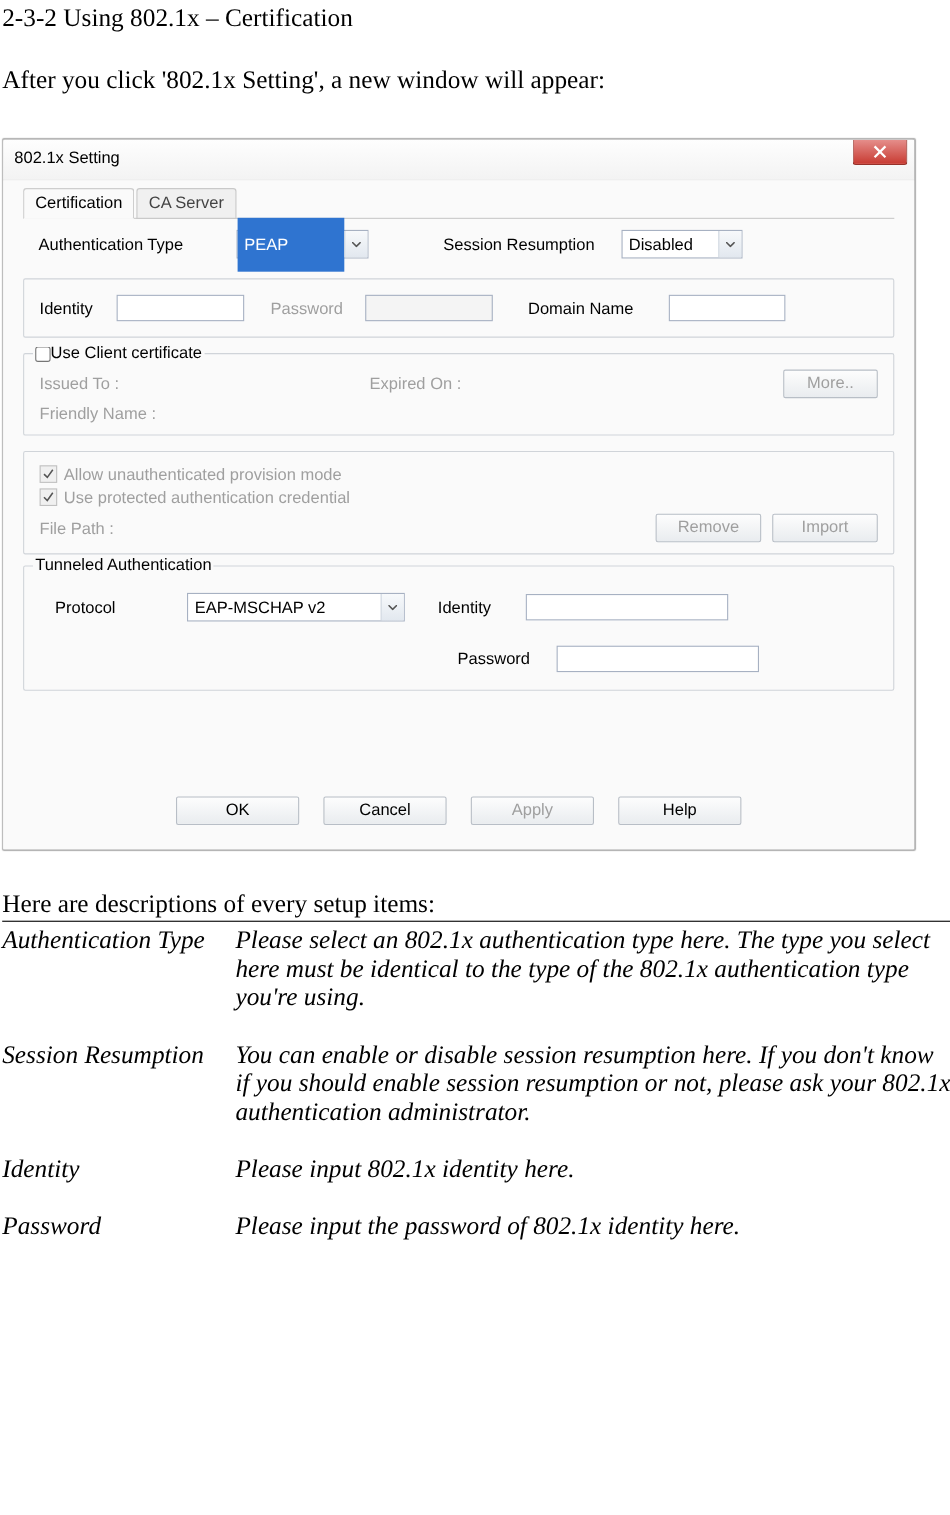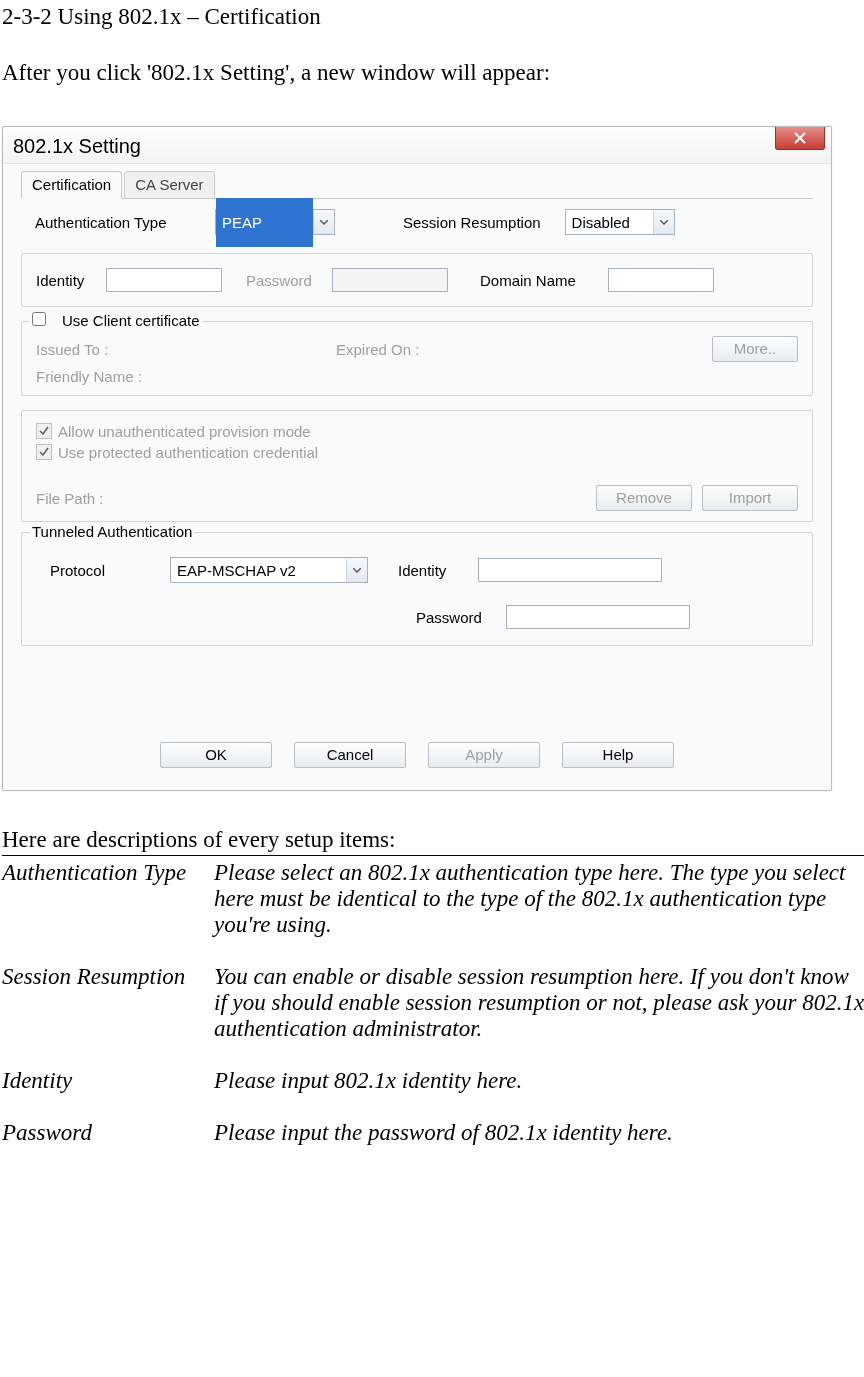--- a/index.html
+++ b/index.html
@@ -9,21 +9,21 @@
   .followup{margin:36px 0 0 0;border-bottom:1.5px solid #000;padding-bottom:2px}
   .desc-table{display:table;width:100%;margin-top:4px}
   .desc-row{display:table-row}
   .desc-label,.desc-text{display:table-cell;vertical-align:top;font-style:italic;padding-bottom:26px}
   .desc-label{width:212px}
   .desc-text{}
 
   
   .dialog{width:828px;border:1px solid #bbb;border-radius:2px;font-family:"Segoe UI",Tahoma,sans-serif;font-size:15px;color:#000;background:#fff;position:relative;margin-bottom:2px;box-shadow:0 0 1px #aaa}
   .titlebar{height:36px;background:linear-gradient(#fefefe,#f3f3f3);border-bottom:1px solid #e2e2e2;position:relative;border-radius:2px 2px 0 0}
-  .titlebar-title{position:absolute;left:10px;top:8px;color:#000;font-size:20px}
+  .titlebar-title{position:absolute;left:10px;top:8px;color:#000;font-size:15px}
   .close-btn{position:absolute;right:6px;top:0;width:48px;height:22px;background:linear-gradient(#e58e8b,#c83b32);border:1px solid #963129;border-top:none;border-radius:0 0 3px 3px;display:flex;align-items:center;justify-content:center}
   .close-x{width:12px;height:12px;position:relative}
   .close-x::before,.close-x::after{content:"";position:absolute;left:5px;top:-1px;width:2px;height:14px;background:#fff}
   .close-x::before{transform:rotate(45deg)}
   .close-x::after{transform:rotate(-45deg)}
 
   .dialog-body{padding:6px 18px 6px 18px;background:#fafafa}
   .tabstrip{display:flex;align-items:flex-end;height:28px;border-bottom:1px solid #c9c9c9;margin-bottom:10px}
   .tab{height:26px;line-height:26px;padding:0 10px;border:1px solid #c9c9c9;border-bottom:1px solid #fafafa;background:#fafafa;border-radius:3px 3px 0 0;margin-bottom:-1px;margin-right:2px;font-size:15px}
   .tab.inactive{border-bottom:1px solid #c9c9c9;background:#f0f0f0;color:#444}
@@ -34,21 +34,21 @@
   .select{height:24px;border:1px solid #a7b1c2;background:#fff;display:flex;align-items:center}
   .select .val{padding:16px 6px;flex:1}
   .select .arrow{width:20px;height:100%;border-left:1px solid #cbd3dd;background:linear-gradient(#f7f9fb,#e2e8ef);display:flex;align-items:center;justify-content:center}
   .select .arrow svg{width:8px;height:5px}
   .select.sel .val{background:#2f74d0;color:#fff}
   .input{height:22px;border:1px solid #a7b1c2;background:#fff;padding:0 2px}
   .input.dis{background:#f4f4f4;color:#bbb}
 
   .group{border:1px solid #d0d4d9;border-radius:2px;padding:10px 14px 12px 14px;margin-top:10px;position:relative}
   .grp2{border:1px solid #d0d4d9;border-radius:2px;padding:8px 14px 10px 14px;margin-top:10px;position:relative}
-  .grp-legend{position:absolute;top:-10px;left:8px;background:#fafafa;padding:0 2px;font-size:15px;display:flex;align-items:flex-start;gap:16px}
+  .grp-legend{position:absolute;top:-10px;left:8px;background:#fafafa;padding:0 2px;font-size:15px;display:flex;align-items:flex-end;gap:0}
   .grp-legend input[type=checkbox]{margin:0;width:14px;height:14px}
 
   .cb-line{display:flex;align-items:flex-start;gap:6px;margin-top:4px}
   .cb-dis{width:14px;height:14px;border:1px solid #c0c0c0;background:#f0f0f0;display:inline-flex;align-items:center;justify-content:center}
   .cb-dis.checked svg{width:10px;height:10px}
 
   .btn{height:26px;border:1px solid #b8bec6;background:linear-gradient(#fdfdfd,#e9ecef);border-radius:2px;font-size:15px;padding:0 8px;min-width:84px;text-align:center;line-height:24px;box-sizing:border-box}
   .btn.dis{color:#9f9f9f}
   .btn-row{display:flex;justify-content:center;gap:22px;padding:18px 0 16px 0}
 
@@ -132,21 +132,21 @@
           <span class="lbl dis">Allow unauthenticated provision mode</span>
         </div>
         <div class="cb-line">
           <span class="cb-dis checked">
               <svg viewBox="0 0 10 10">
                 <polyline points="1,5 4,8 9,1"></polyline>
               </svg>
             </span>
           <span class="lbl dis">Use protected authentication credential</span>
         </div>
-        <div class="row" style="margin-top:24px">
+        <div class="row" style="margin-top:6px">
           <span class="lbl dis" style="flex:1">File Path :</span>
           <div class="btn dis" style="min-width:96px">Remove</div>
           <div class="btn dis" style="min-width:96px;margin-left:10px">Import</div>
         </div>
       </div>
 
       <div class="grp2" style="padding:24px 14px 16px 14px">
         <div class="grp-legend">Tunneled Authentication</div>
         <div class="row" style="">
           <span class="lbl" style="width:120px;padding-left:14px">Protocol</span>

